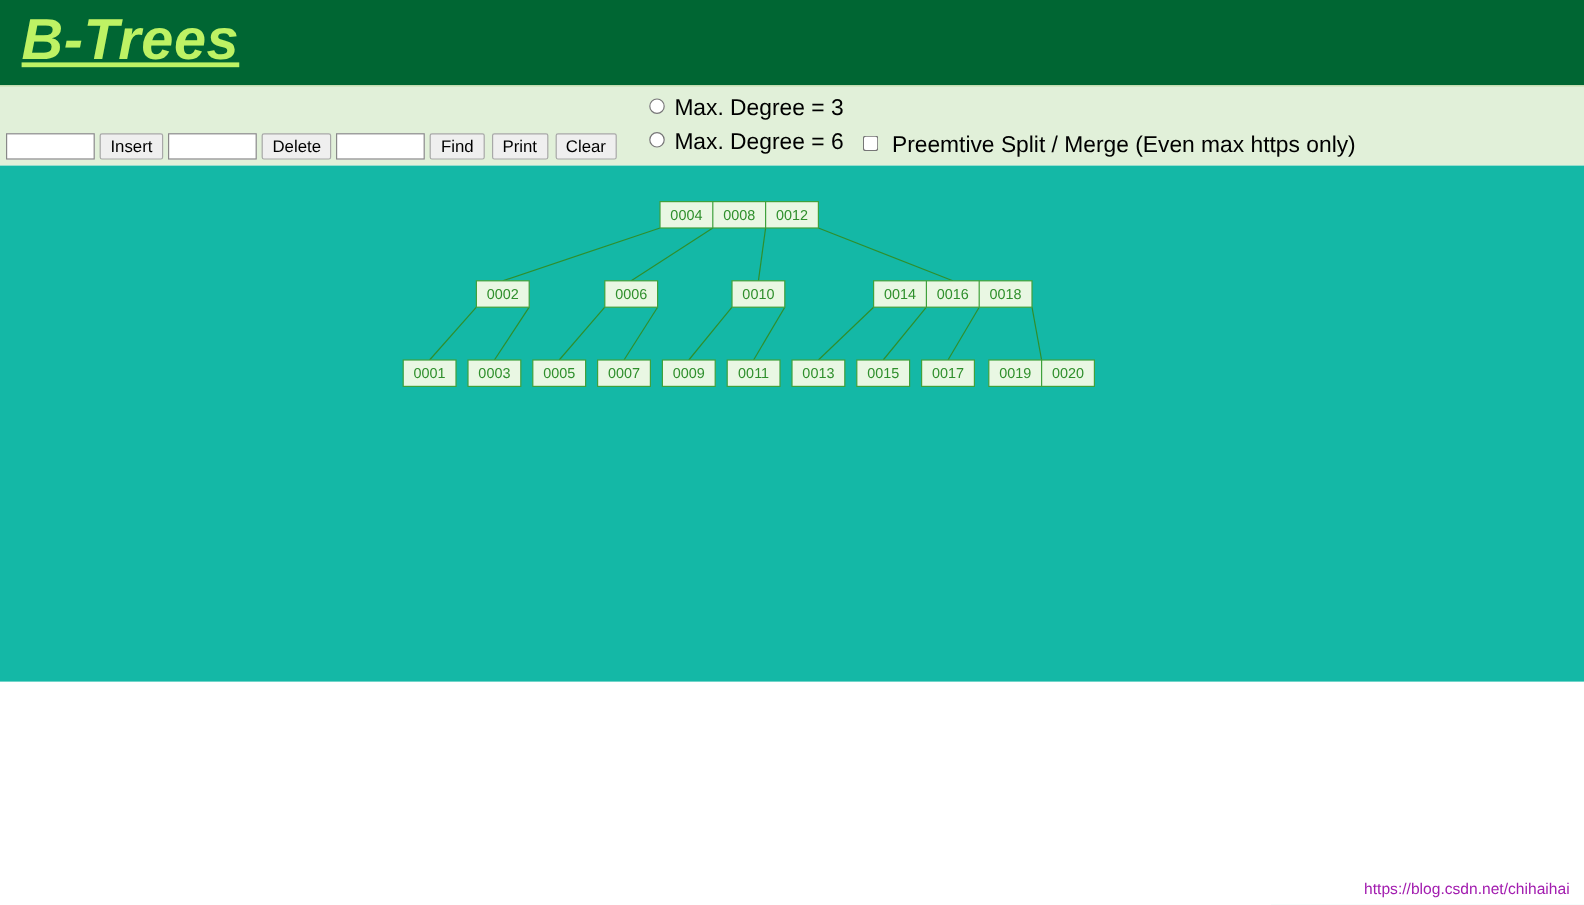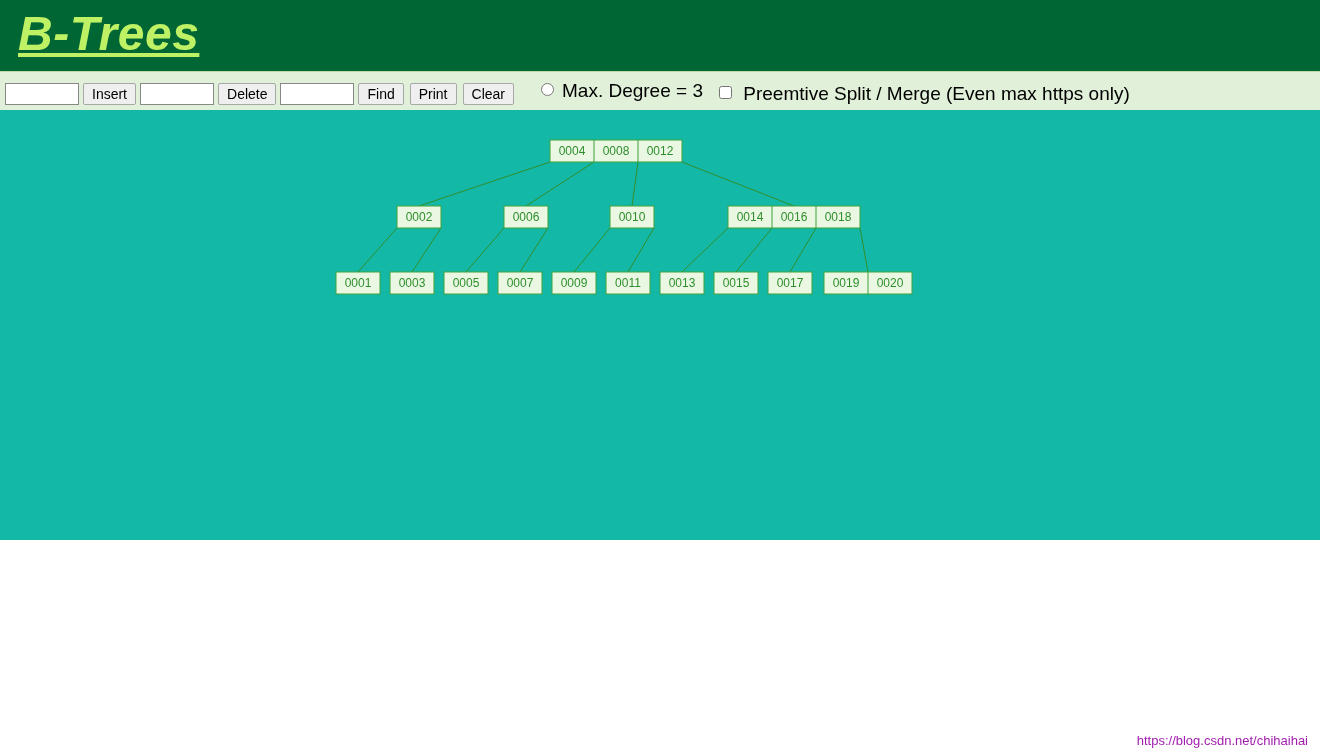--- a/index.html
+++ b/index.html
@@ -135,20 +135,21 @@
     <input type="text" value="" style="">
     <button>Delete</button>
     <input type="text" value="" style="">
     <button>Find</button>
     <button>Print</button>
     <button>Clear</button>
   </div>
 
   <div class="degree-col" id="degree-col">
       <label><input type="radio" name="degree" style=""><span>Max. Degree = 3</span></label>
+      <label><input type="radio" name="degree" style=""><span>Max. Degree = 6</span></label>
     </div>
 
   <div class="preempt-col">
     <label>
       <input type="checkbox" id="preempt-cb" style="">
       <span>Preemtive Split / Merge (Even max https only)</span>
     </label>
   </div>
 </div>
 

